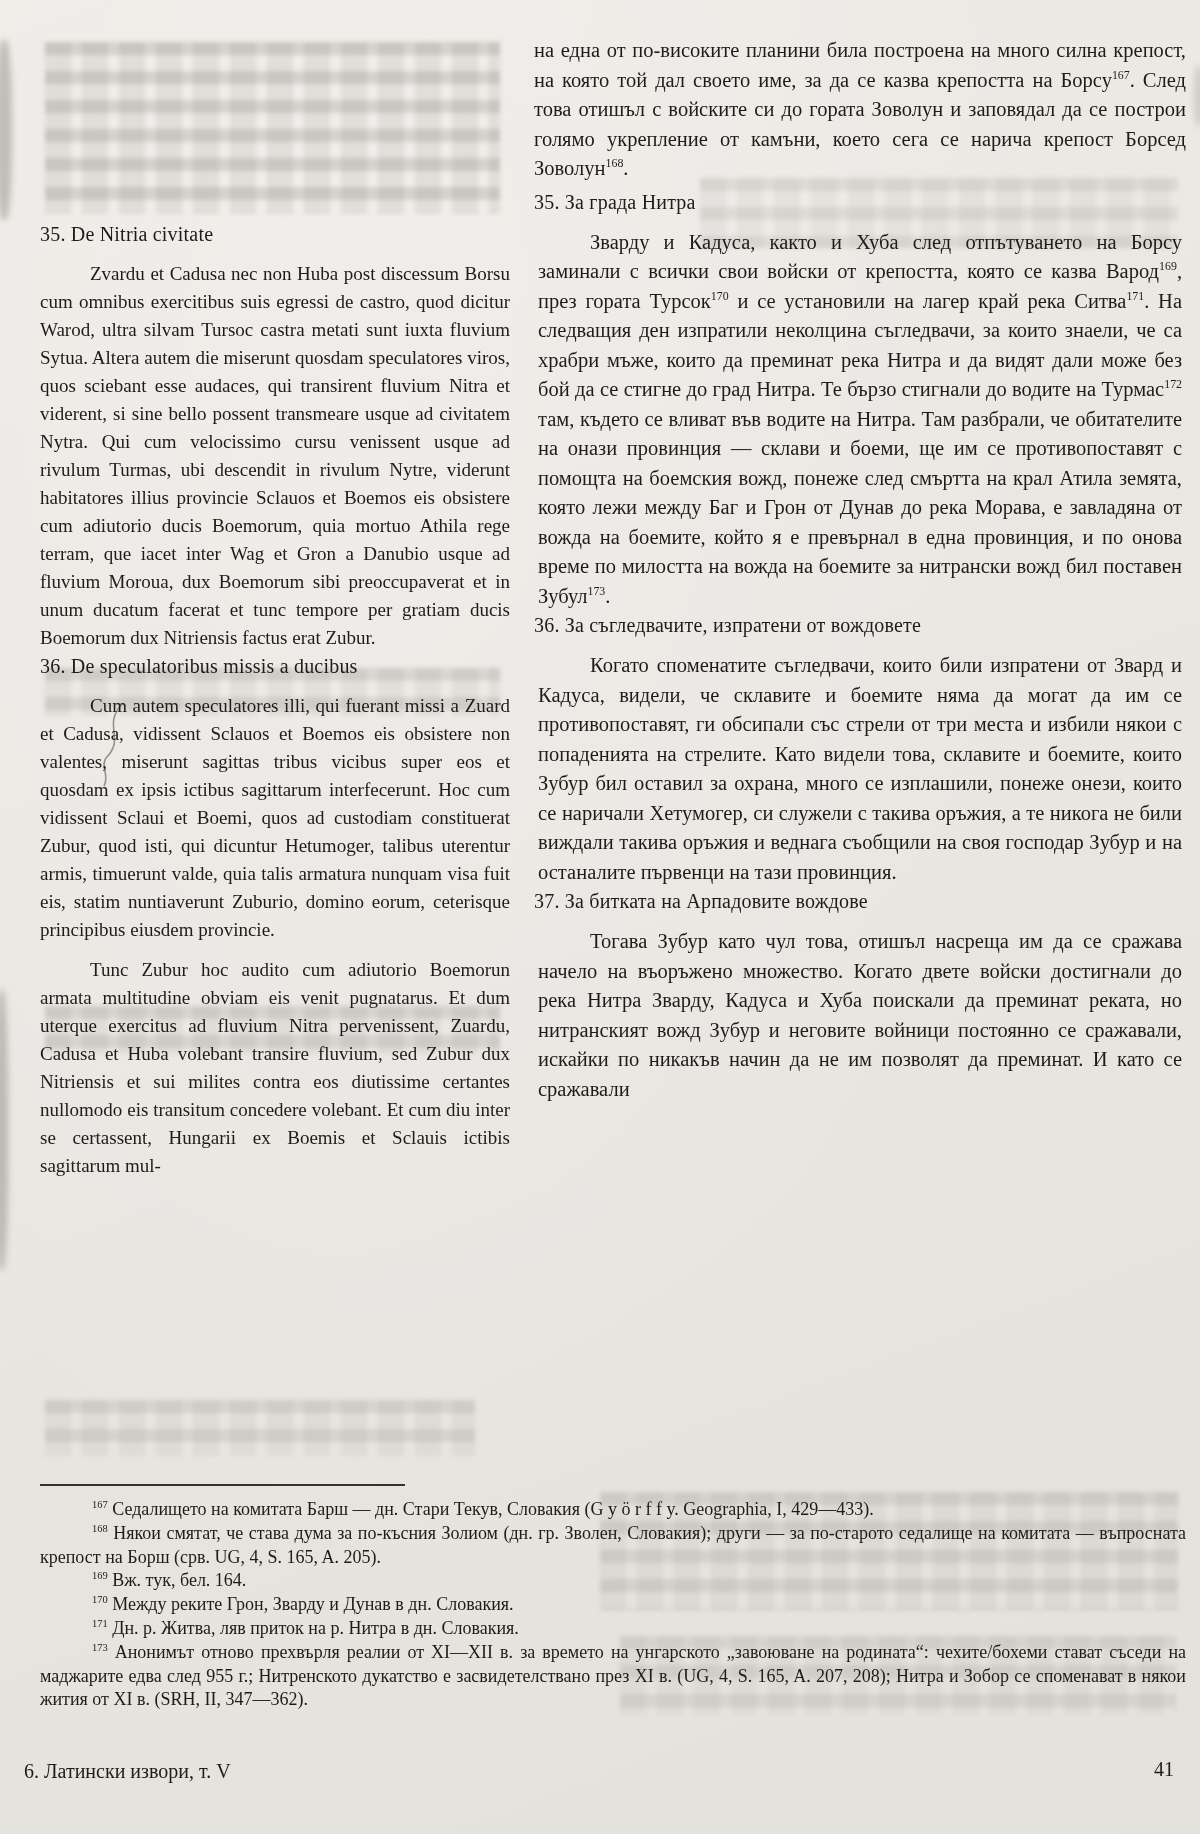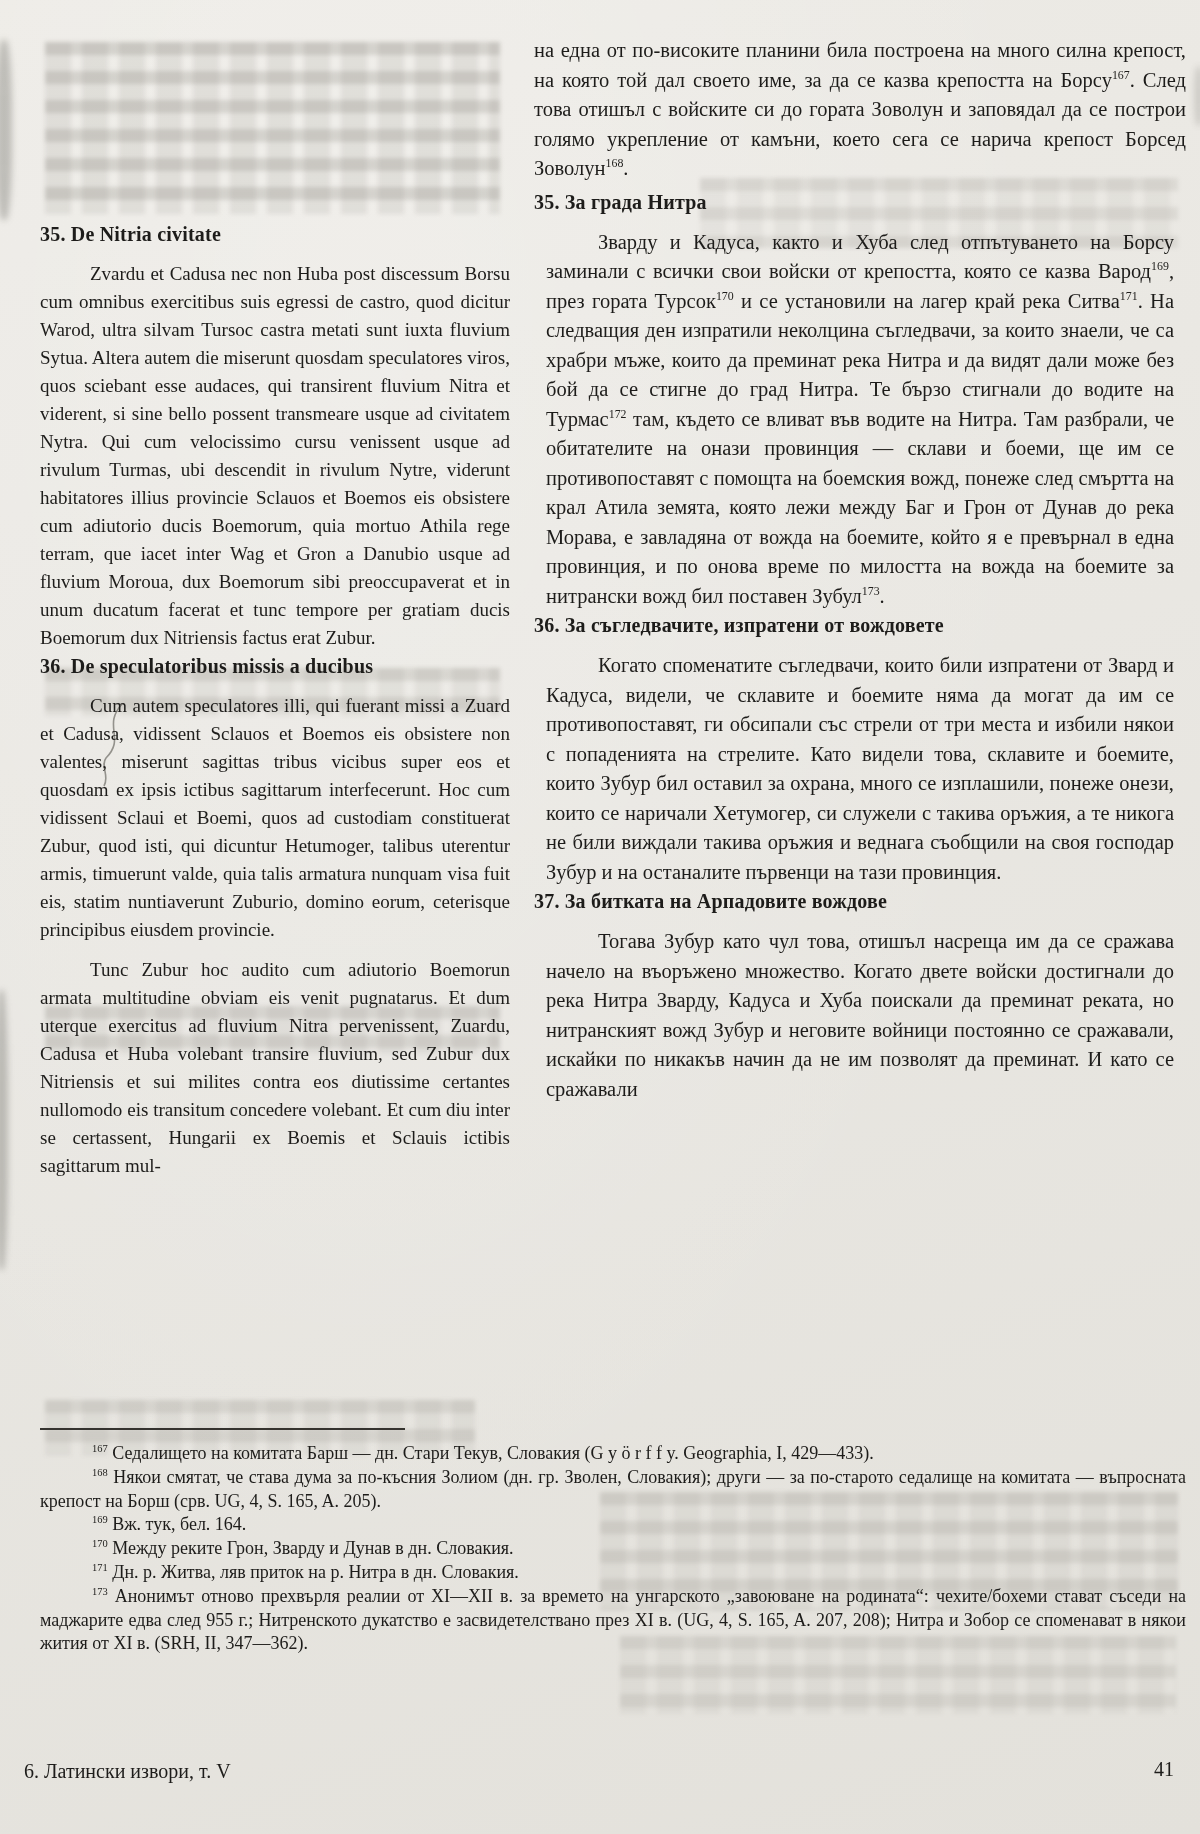--- a/index.html
+++ b/index.html
@@ -14,31 +14,31 @@
       radial-gradient(ellipse at 30% 18%, rgba(255,255,255,.22), rgba(255,255,255,0) 60%),
       linear-gradient(160deg,#edebe6 0%,#e9e7e2 45%,#e3e1db 100%);
   }
   .layer-artifacts{position:absolute;inset:0;z-index:1}
   .layer-text{position:absolute;inset:0;z-index:2}
 
   .columns{position:absolute;left:40px;top:30px;width:1146px;display:flex;gap:24px}
   .col-latin{width:470px;flex:none}
   .col-bg{width:652px;flex:none}
 
-  h2.sec{font-size:20px;line-height:28px;font-weight:bold;margin:0;letter-spacing:.2px}
+  h2.sec{font-size:20px;line-height:28px;font-weight:normal;margin:0;letter-spacing:.2px}
   .col-latin p.body{font-size:19px;line-height:28px;margin:12px 0 0;text-align:justify;text-indent:50px}
-  .col-bg p.body{font-size:20.5px;line-height:29.5px;margin:12px 12px 0;text-align:justify;text-indent:52px}
+  .col-bg p.body{font-size:20.5px;line-height:29.5px;margin:12px 4px 0;text-align:justify;text-indent:52px}
   .col-bg p.cont{text-indent:0;margin:6px 0 4px}
   .mt-lg{margin-top:56px}
   .mt-md{margin-top:22px}
   .bleed-spacer{height:190px}
 
   sup{font-size:.58em;line-height:0;vertical-align:super}
 
-  .footnotes{position:absolute;left:40px;top:1428px;width:1146px}
+  .footnotes{position:absolute;left:40px;top:1484px;width:1146px}
   .fn-rule{width:365px;height:2px;background:#35332f;margin:0 0 12px;border:none}
   p.fn{font-size:18px;line-height:23.8px;margin:0;text-align:justify;text-indent:52px}
 
   .footer-line{position:absolute;left:24px;top:1760px;font-size:20px}
   .page-number{position:absolute;right:26px;top:1758px;font-size:20px}
 
   
   .bleed{position:absolute;filter:blur(2px);
     background:
       repeating-linear-gradient(to right, rgba(118,114,106,.12) 0 26px, rgba(0,0,0,0) 26px 37px),

